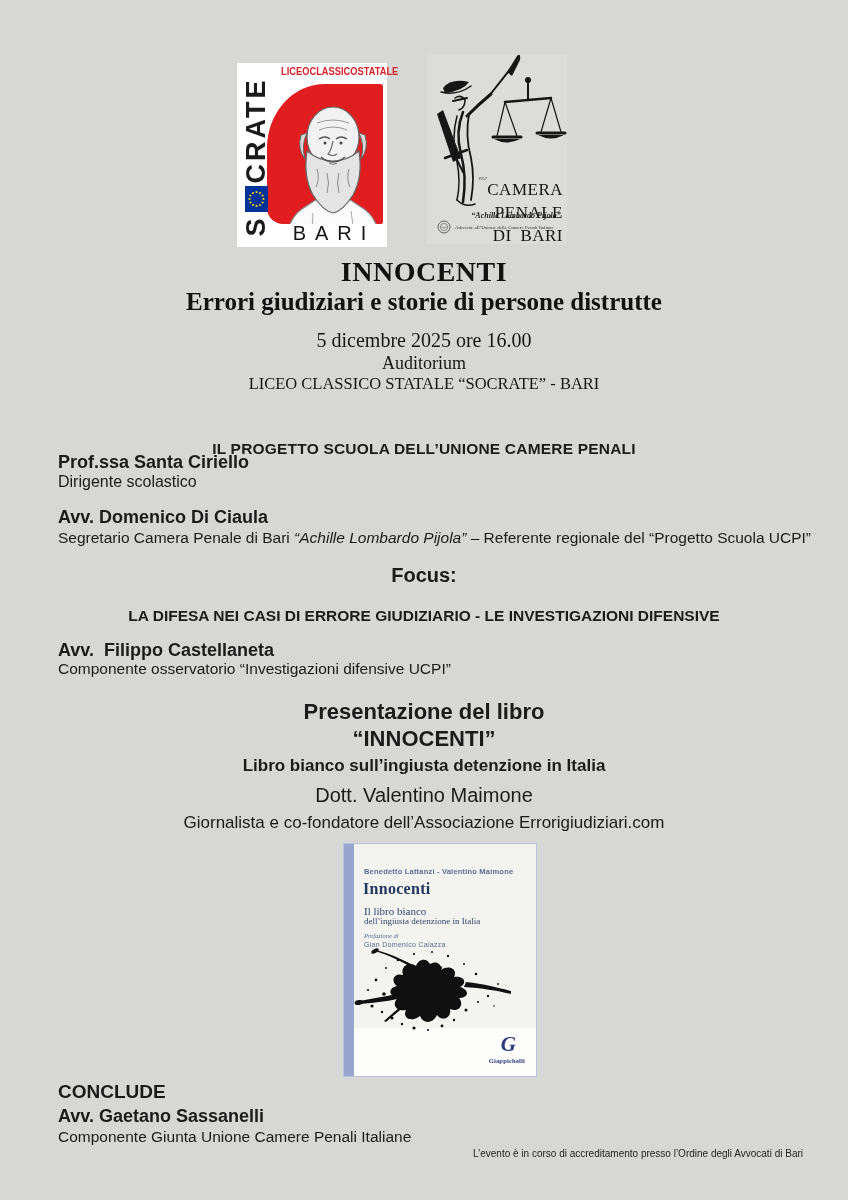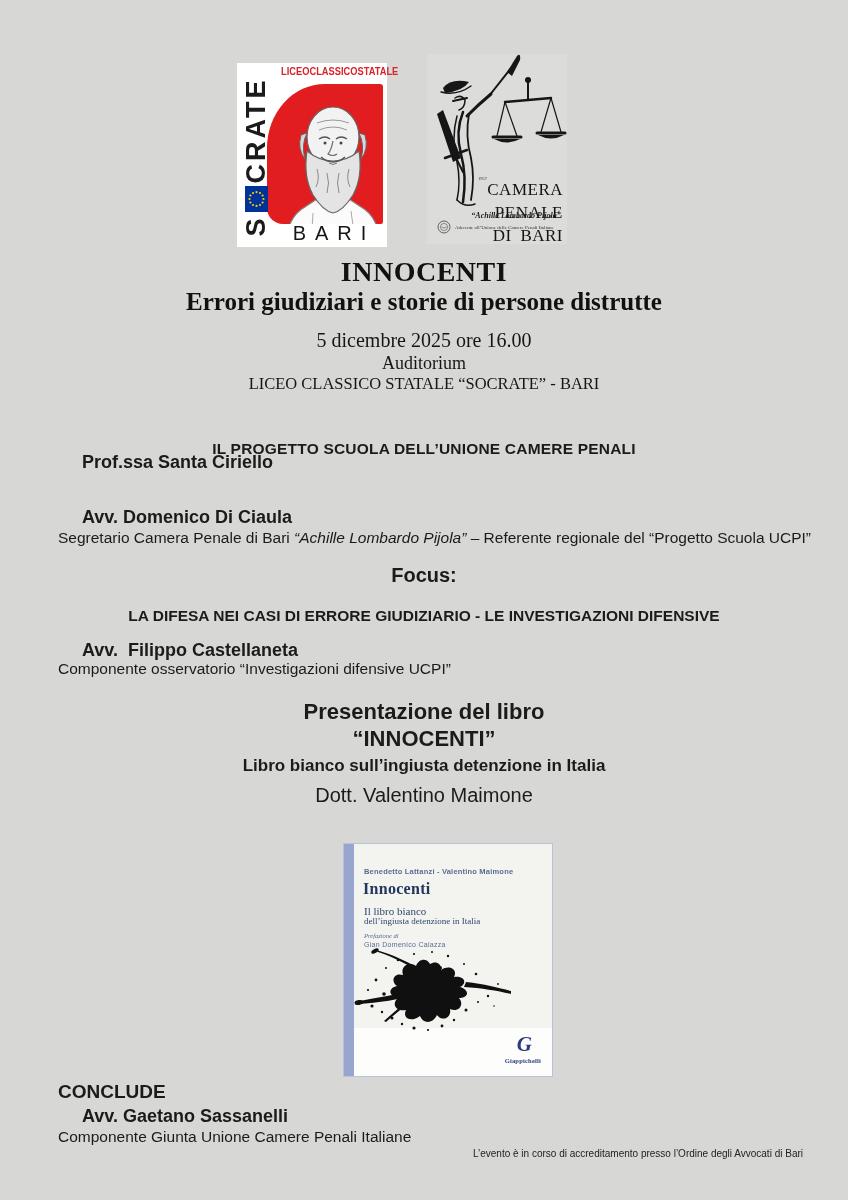--- a/index.html
+++ b/index.html
@@ -15,21 +15,21 @@
   .b{font-weight:bold;}
   .pre{white-space:pre-wrap;}
 
   
   .ev-title{top:256px;font-size:28px;letter-spacing:.5px;color:#111;}
   .ev-subtitle{top:288px;font-size:25px;color:#111;}
   .ev-date{top:329px;font-size:20px;color:#161616;}
   .ev-venue{top:353px;font-size:18px;color:#161616;}
   .ev-location{top:374px;font-size:16.5px;color:#161616;}
   .project-heading{top:416px;font-size:15.5px;letter-spacing:.2px;margin-top:24px;}
-  .name{font-size:18px;font-weight:bold;margin-left:24px;}
+  .name{font-size:18px;font-weight:bold;}
   .role{font-size:15.5px;}
   .role-16{font-size:16px;}
   .focus-label{top:564px;font-size:20px;}
   .focus-title{top:607px;font-size:15.5px;}
   .pres-1{top:699px;font-size:22px;}
   .pres-2{top:726px;font-size:22px;}
   .pres-3{top:756px;font-size:17px;}
   .pres-name{top:784px;font-size:20px;}
   .pres-role{top:813px;font-size:17px;}
   .conclude-h{top:1081px;font-size:19px;font-weight:bold;}
@@ -56,21 +56,21 @@
   .cp-lines{position:absolute;right:4px;top:88px;text-align:right;font-family:"Liberation Serif",serif;
     font-size:17px;line-height:23px;color:#141414;letter-spacing:.5px;margin-top:36px;}
   .cp-year{position:absolute;left:51px;top:122px;font-size:4.5px;color:#333;font-family:"Liberation Serif",serif;}
   .cp-sub{position:absolute;right:1px;top:157px;width:100px;text-align:center;
     font-family:"Liberation Serif",serif;font-style:italic;font-weight:bold;font-size:8px;color:#222;}
   .cp-aff{position:absolute;left:28px;right:1px;top:171px;font-family:"Liberation Serif",serif;
     font-size:5px;color:#333;}
   .cp-emblem{position:absolute;left:10px;top:166px;width:14px;height:14px;}
 
   
-  .book{left:343px;top:843px;width:210px;height:234px;background:#f3f3f0;border:1px solid #b9c2d8;box-sizing:border-box;}
+  .book{left:343px;top:843px;width:194px;height:234px;background:#f3f3f0;border:1px solid #b9c2d8;box-sizing:border-box;}
   .bk-lower{position:absolute;left:0;right:0;bottom:0;height:48px;background:#fdfdfc;}
   .bk-spine{position:absolute;left:0;top:0;bottom:0;width:10px;background:#98a5cf;}
   .bk-authors{position:absolute;left:20px;top:23px;font-size:7.5px;font-weight:bold;color:#5a6d92;letter-spacing:.2px;}
   .bk-title{position:absolute;left:19px;top:36px;font-family:"Liberation Serif",serif;font-weight:bold;
     font-size:16px;color:#22375e;letter-spacing:.3px;}
   .bk-sub1{position:absolute;left:20px;top:61px;font-family:"Liberation Serif",serif;font-size:11px;color:#31466d;}
   .bk-sub2{position:absolute;left:20px;top:72px;font-family:"Liberation Serif",serif;font-size:9px;color:#31466d;}
   .bk-pref1{position:absolute;left:20px;top:88px;font-family:"Liberation Serif",serif;font-style:italic;font-size:6.5px;color:#5a6d92;}
   .bk-pref2{position:absolute;left:20px;top:97px;font-size:7px;color:#5a6d92;letter-spacing:.3px;}
   .bk-splat{position:absolute;left:4px;top:100px;width:164px;height:92px;}
@@ -177,35 +177,37 @@
 
   <div class="abs center serif b ev-title">INNOCENTI</div>
   <div class="abs center serif b ev-subtitle">Errori giudiziari e storie di persone distrutte</div>
   <div class="abs center serif ev-date">5 dicembre 2025 ore 16.00</div>
   <div class="abs center serif ev-venue">Auditorium</div>
   <div class="abs center serif ev-location">LICEO CLASSICO STATALE “SOCRATE” - BARI</div>
 
   <div class="abs center b project-heading">IL PROGETTO SCUOLA DELL’UNIONE CAMERE PENALI</div>
 
   <div class="abs leftcol name" style="top:452px">Prof.ssa Santa Ciriello</div>
+  <div class="abs leftcol role-16" style="top:473px">Dirigente scolastico</div>
 
   <div class="abs leftcol name" style="top:507px">Avv. Domenico Di Ciaula</div>
   <div class="abs leftcol role" style="top:529px">
     <span>Segretario Camera Penale di Bari </span><span style="font-style:italic">“Achille Lombardo Pijola”</span><span> – Referente regionale del “Progetto Scuola UCPI”</span>
   </div>
 
   <div class="abs center b focus-label">Focus:</div>
   <div class="abs center b focus-title">LA DIFESA NEI CASI DI ERRORE GIUDIZIARIO - LE INVESTIGAZIONI DIFENSIVE</div>
   <div class="abs leftcol name pre" style="top:640px">Avv.  Filippo Castellaneta</div>
   <div class="abs center b pres-1">Presentazione del libro</div>
 
   <div class="abs leftcol role" style="top:660px">Componente osservatorio “Investigazioni difensive UCPI”</div>
   <div class="abs center b pres-2">“INNOCENTI”</div>
   <div class="abs center b pres-3">Libro bianco sull’ingiusta detenzione in Italia</div>
   <div class="abs center pres-name">Dott. Valentino Maimone</div>
+  <div class="abs center pres-role">Giornalista e co-fondatore dell’Associazione Errorigiudiziari.com</div>
 
   <div class="abs book">
     <div class="bk-lower"></div>
     <div class="bk-spine"></div>
     <div class="bk-authors">Benedetto Lattanzi - Valentino Maimone</div>
     <div class="bk-title">Innocenti</div>
     <div class="bk-sub1">Il libro bianco</div>
     <div class="bk-sub2">dell’ingiusta detenzione in Italia</div>
     <div class="bk-pref1">Prefazione di</div>
     <div class="bk-pref2">Gian Domenico Caiazza</div>

